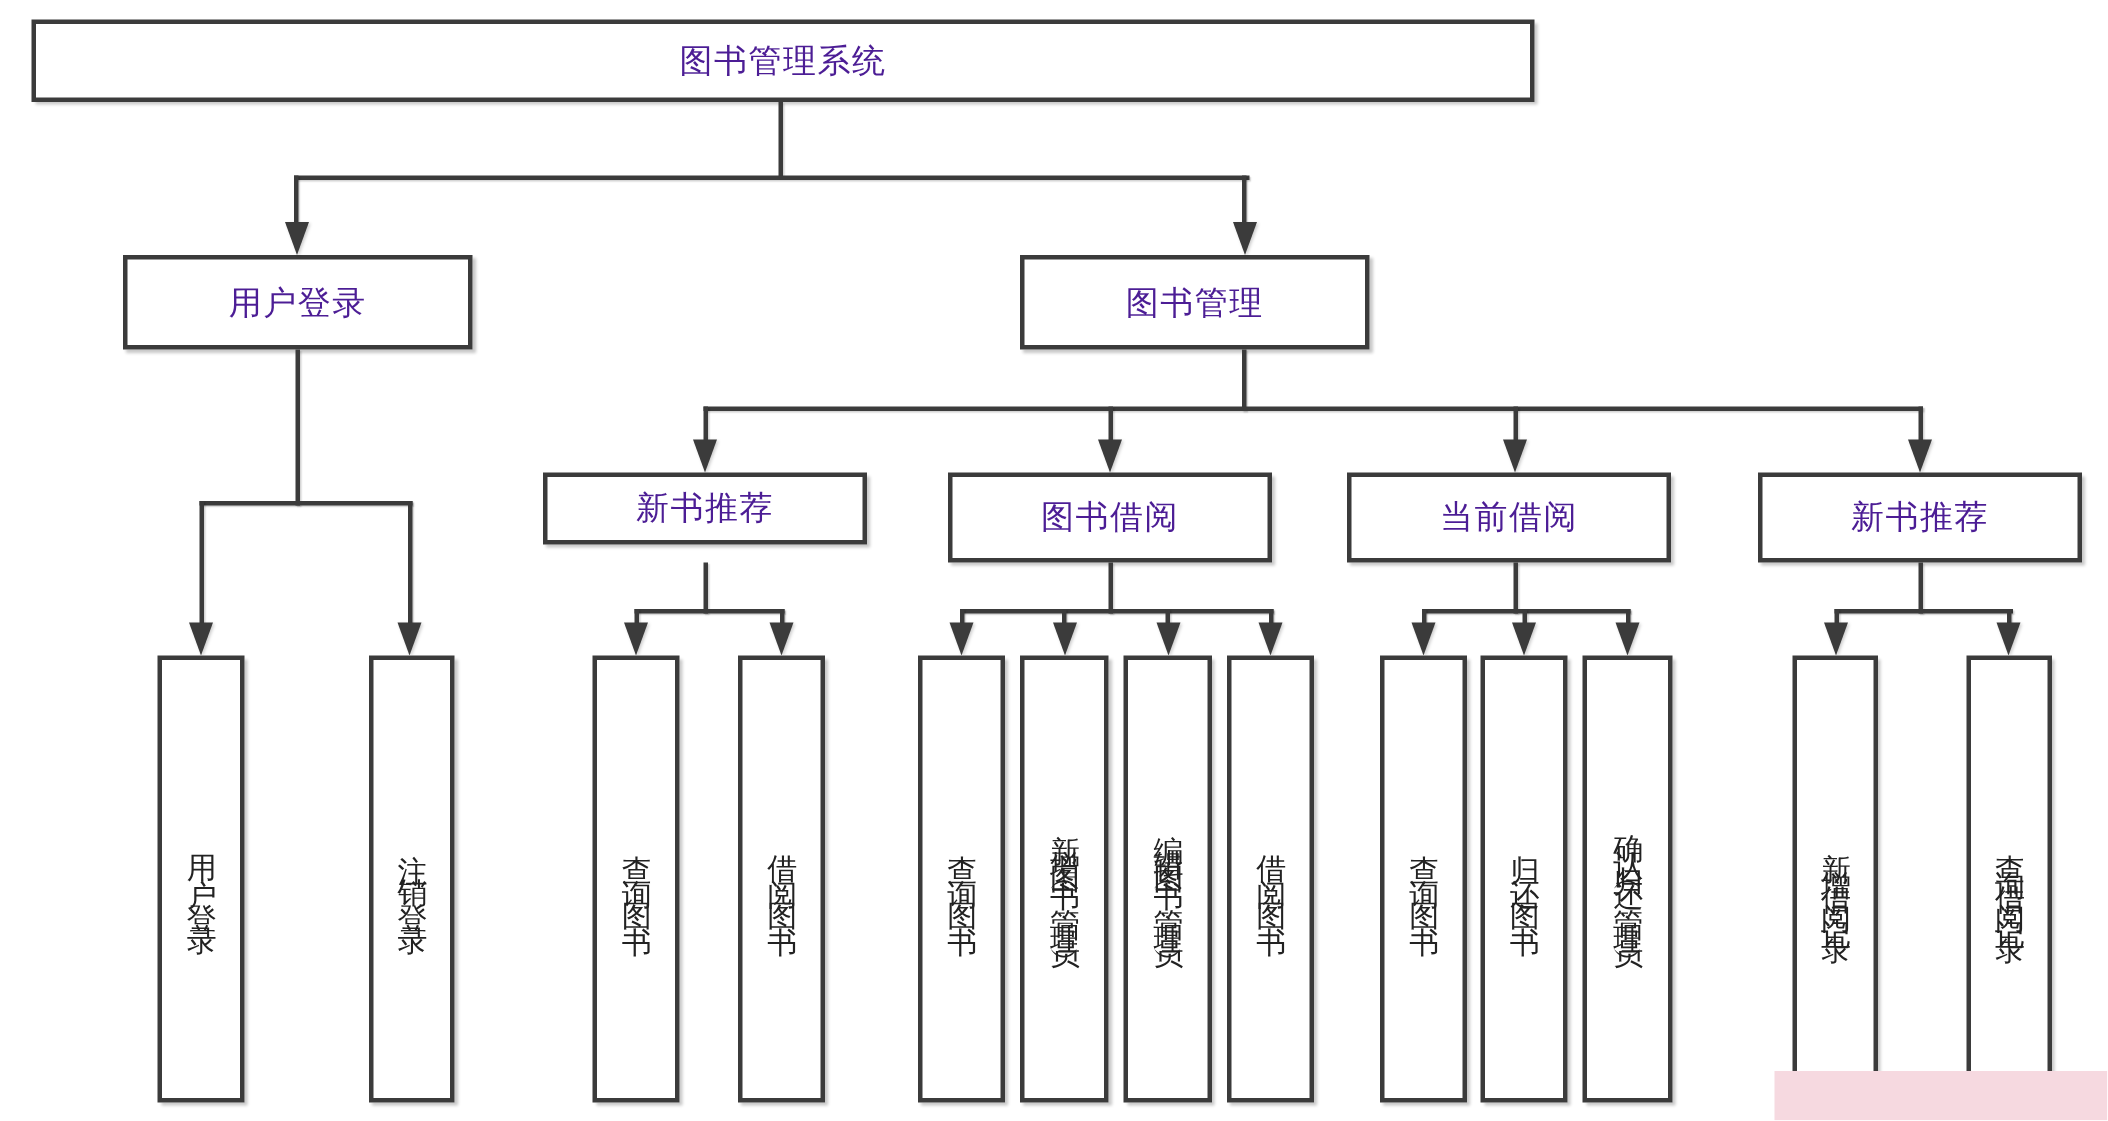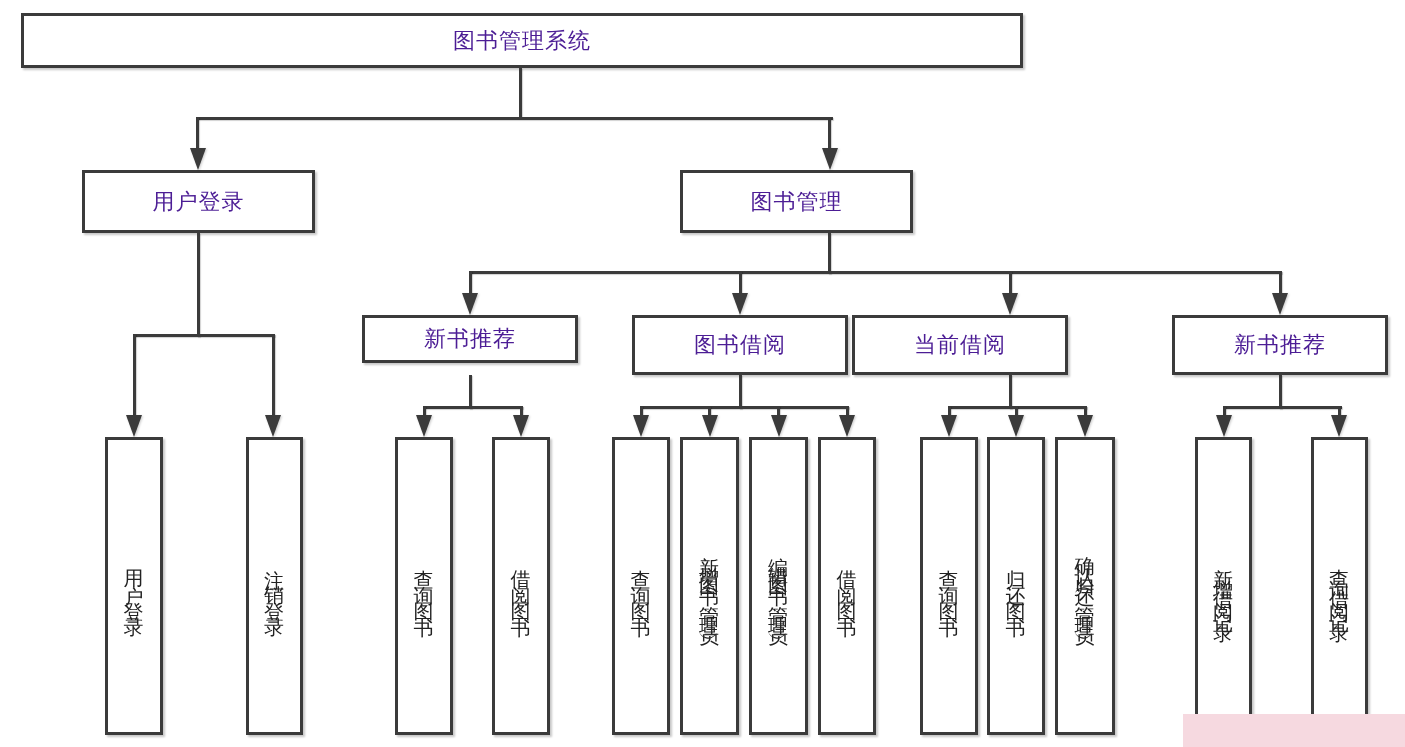--- a/index.html
+++ b/index.html
@@ -50,21 +50,21 @@
   <div class="box hbox" style="left:680px;top:170px;width:233px;height:63px">
     <span>图书管理</span>
   </div>
 
   <div class="box hbox" style="left:362px;top:315px;width:216px;height:48px">
     <span>新书推荐</span>
   </div>
   <div class="box hbox" style="left:632px;top:315px;width:216px;height:60px">
     <span>图书借阅</span>
   </div>
-  <div class="box hbox" style="left:852px;top:315px;width:216px;height:60px">
+  <div class="box hbox" style="left:898px;top:315px;width:216px;height:60px">
     <span>当前借阅</span>
   </div>
   <div class="box hbox" style="left:1172px;top:315px;width:216px;height:60px">
     <span>新书推荐</span>
   </div>
 
   <div class="v" style="left:519px;top:68px;height:50px"></div>
   <div class="h" style="left:196px;top:117px;width:637px"></div>
   <div class="v" style="left:196px;top:117px;height:33px"></div>
   <div class="arrow" style="left:190px;top:148px"></div>

